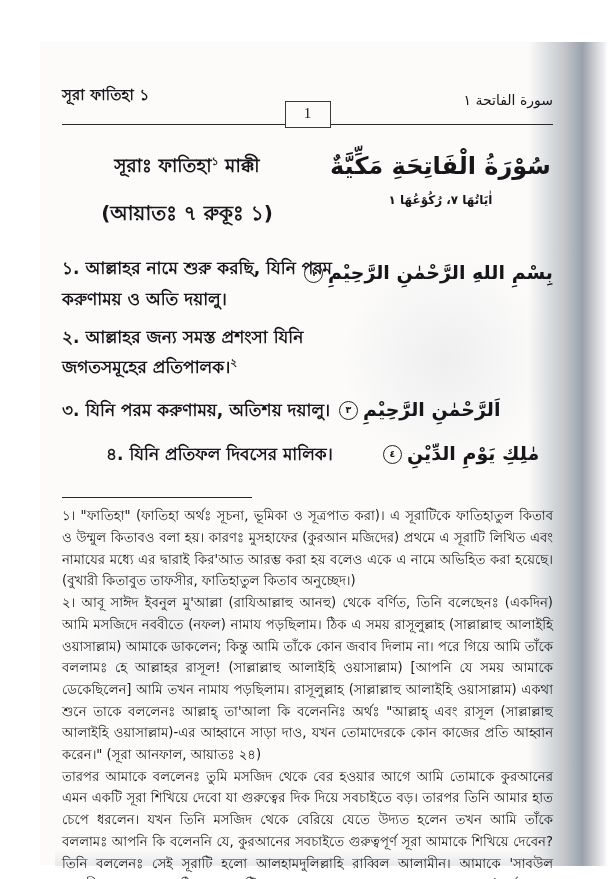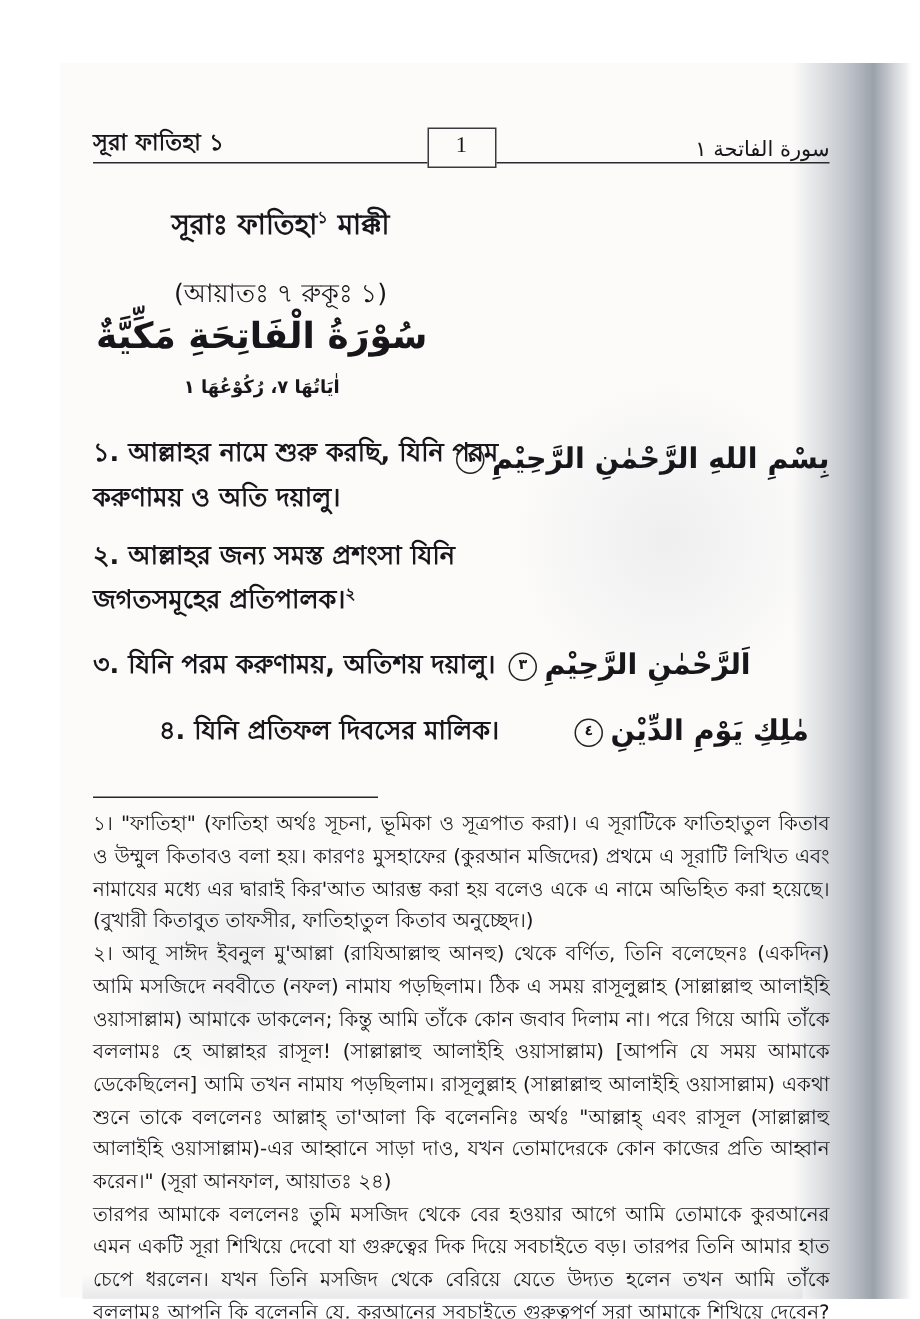--- a/index.html
+++ b/index.html
@@ -39,43 +39,43 @@
   .content{
     position:absolute;left:62px;top:0;width:491px;z-index:2;
   }
   
   .header{
     position:relative;
     margin-top:84px;
     height:24px;
     border-bottom:1.6px solid #2a2a2e;
     display:flex;justify-content:space-between;align-items:flex-end;
-    padding-bottom:0;
+    padding-bottom:16px;
   }
   .header-left{font-size:15px;font-weight:600;letter-spacing:.2px;}
   .header-right{font-size:14px;direction:rtl;font-weight:500;}
   .page-number-box{
     position:absolute;left:50%;transform:translateX(-50%);
     bottom:-4px;
     width:44px;height:25px;
     background:#fcfbfa;
     border:1.6px solid #3a3a3e;
     text-align:center;
     font-family:"Liberation Serif","DejaVu Serif",serif;
     font-size:15px;line-height:23px;
   }
   
   .title-row{
     margin-top:27px;
-    display:flex;justify-content:space-between;align-items:flex-start;flex-direction:column;
+    display:flex;justify-content:space-between;align-items:flex-start;
   }
   .title-bn{width:250px;text-align:center;}
   .title-bn-main{font-size:18.5px;font-weight:700;}
   .title-bn-main sup{font-size:11px;font-weight:700;}
-  .title-bn-meta{font-size:17px;font-weight:400;margin-top:15px;}
+  .title-bn-meta{font-size:20px;font-weight:700;margin-top:15px;}
   .title-ar{width:225px;text-align:center;direction:rtl;}
   .title-ar-main{font-size:24px;font-weight:700;}
   .title-ar-meta{font-size:12px;font-weight:700;margin-top:13px;}
   
   .verses{margin-top:25px;}
   .verse-row{display:flex;align-items:flex-start;margin-bottom:13px;}
   .verse-bn{
     width:272px;flex:none;
     font-size:17px;font-weight:700;line-height:25.5px;
     text-align:left;

